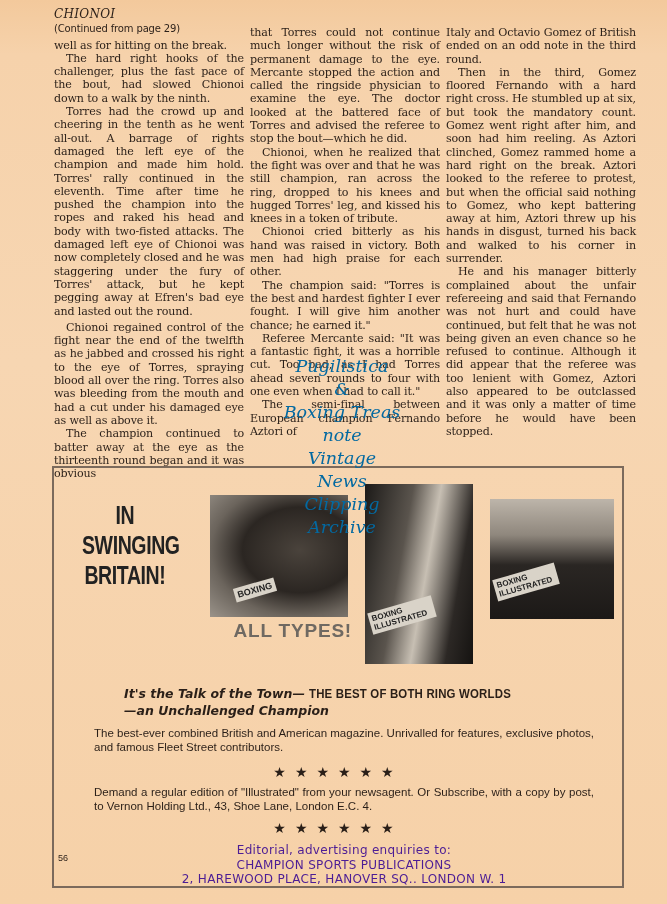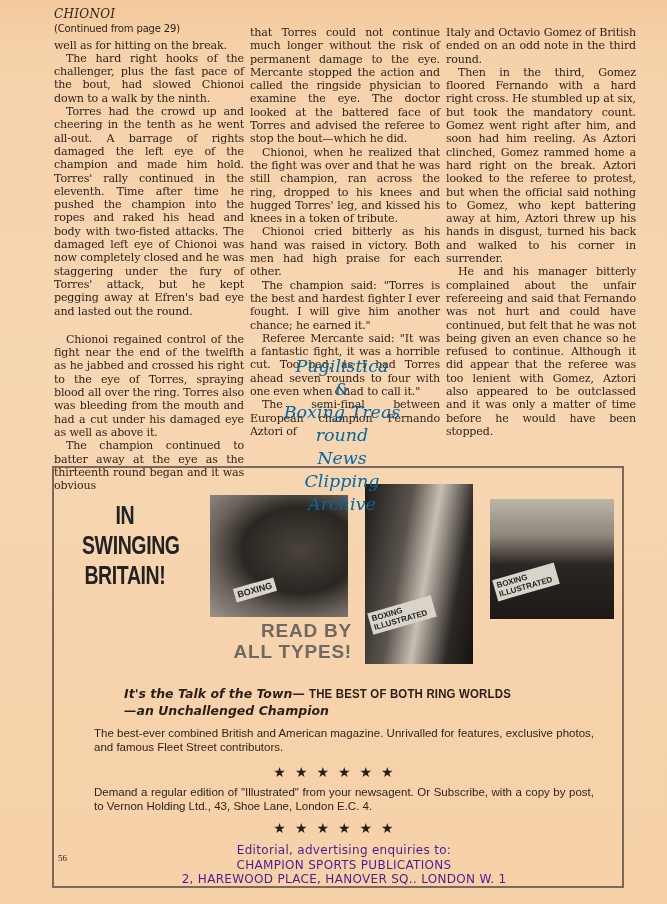--- a/index.html
+++ b/index.html
@@ -9,21 +9,21 @@
     color:#2a1f18;
   }
   .col {
     position:absolute; top:8px; width:190px;
     font-family:"DejaVu Serif","Liberation Serif",serif;
     font-size:11.1px; line-height:13.3px; text-align:justify;
     letter-spacing:-0.15px;
   }
   .col p { margin:0; text-indent:12px; }
   .col p.noind { text-indent:0; }
-  .col p.gap { margin-top:15px; }
+  .col p.gap { margin-top:3px; }
   #col1 { left:54px; }
   #col2 { left:250px; top:-2px; }
   #col3 { left:446px; top:-2px; }
   .hdr-title { font-style:italic; font-size:12px; letter-spacing:0.3px; margin-bottom:1px; display:block; }
   .hdr-cont { font-family:"DejaVu Sans","Liberation Sans",sans-serif; font-size:10px; display:block; margin-bottom:3px; }
 
   #ad {
     position:absolute; left:52px; top:466px; width:568px; height:418px;
     border:2.5px solid #7b6a5c;
   }
@@ -66,21 +66,21 @@
     position:absolute; left:0; width:100%; text-align:center; font-size:14px; letter-spacing:9px; color:#2a1f18;
     font-family:"DejaVu Sans",sans-serif;
   }
   #stars1 { top:296px; }
   #stars2 { top:352px; }
   .addr {
     position:absolute; left:40px; width:500px; top:375px; text-align:center;
     font-family:"DejaVu Sans","Liberation Sans",sans-serif; font-size:12px; line-height:14.5px; color:#4c1d95;
     letter-spacing:0.3px;
   }
-  .pagenum { position:absolute; left:4px; top:385px; font-family:Liberation Serif, serif; font-size:9px; }
+  .pagenum { position:absolute; left:4px; top:385px; font-family:Liberation Sans, sans-serif; font-size:9px; }
   .watermark {
     position:absolute; left:272px; top:355px; width:140px; text-align:center;
     font-family:"DejaVu Serif","Liberation Serif",serif; font-style:italic;
     font-size:17.5px; line-height:23px; color:#0369a1; pointer-events:none;
   }
 </style>
 </head>
 <body>
 
 <div id="col1" class="col">
@@ -119,21 +119,20 @@
     <span class="mag" style="left:24px;top:88px;">BOXING</span>
   </div>
   <div id="photo2" class="photo">
     <span class="mag" style="left:4px;top:120px;font-size:8px;width:60px;">BOXING ILLUSTRATED</span>
   </div>
   <div id="photo3" class="photo">
     <span class="mag" style="left:4px;top:72px;font-size:8px;width:58px;">BOXING ILLUSTRATED</span>
   </div>
 
   <div class="readby">
-    <div>READ BY</div>
     <div>ALL TYPES!</div>
   </div>
 
   <div class="talk">
     <div>
       <i>It's the Talk of the Town—</i>
       <span class="caps">THE BEST OF BOTH RING WORLDS</span>
     </div>
     <div><i>—an Unchallenged Champion</i></div>
   </div>
@@ -149,17 +148,18 @@
     <div>2, HAREWOOD PLACE, HANOVER SQ.. LONDON W. 1</div>
   </div>
 
   <div class="pagenum">56</div>
 </div>
 
 <div class="watermark">
   <div>Pugilistica</div>
   <div>&amp;</div>
   <div>Boxing Treas</div>
-  <div>round</div>
+  <div>note</div>
+  <div>Vintage</div>
   <div>News</div>
   <div>Clipping</div>
   <div>Archive</div>
 </div>
 
 </body></html>

